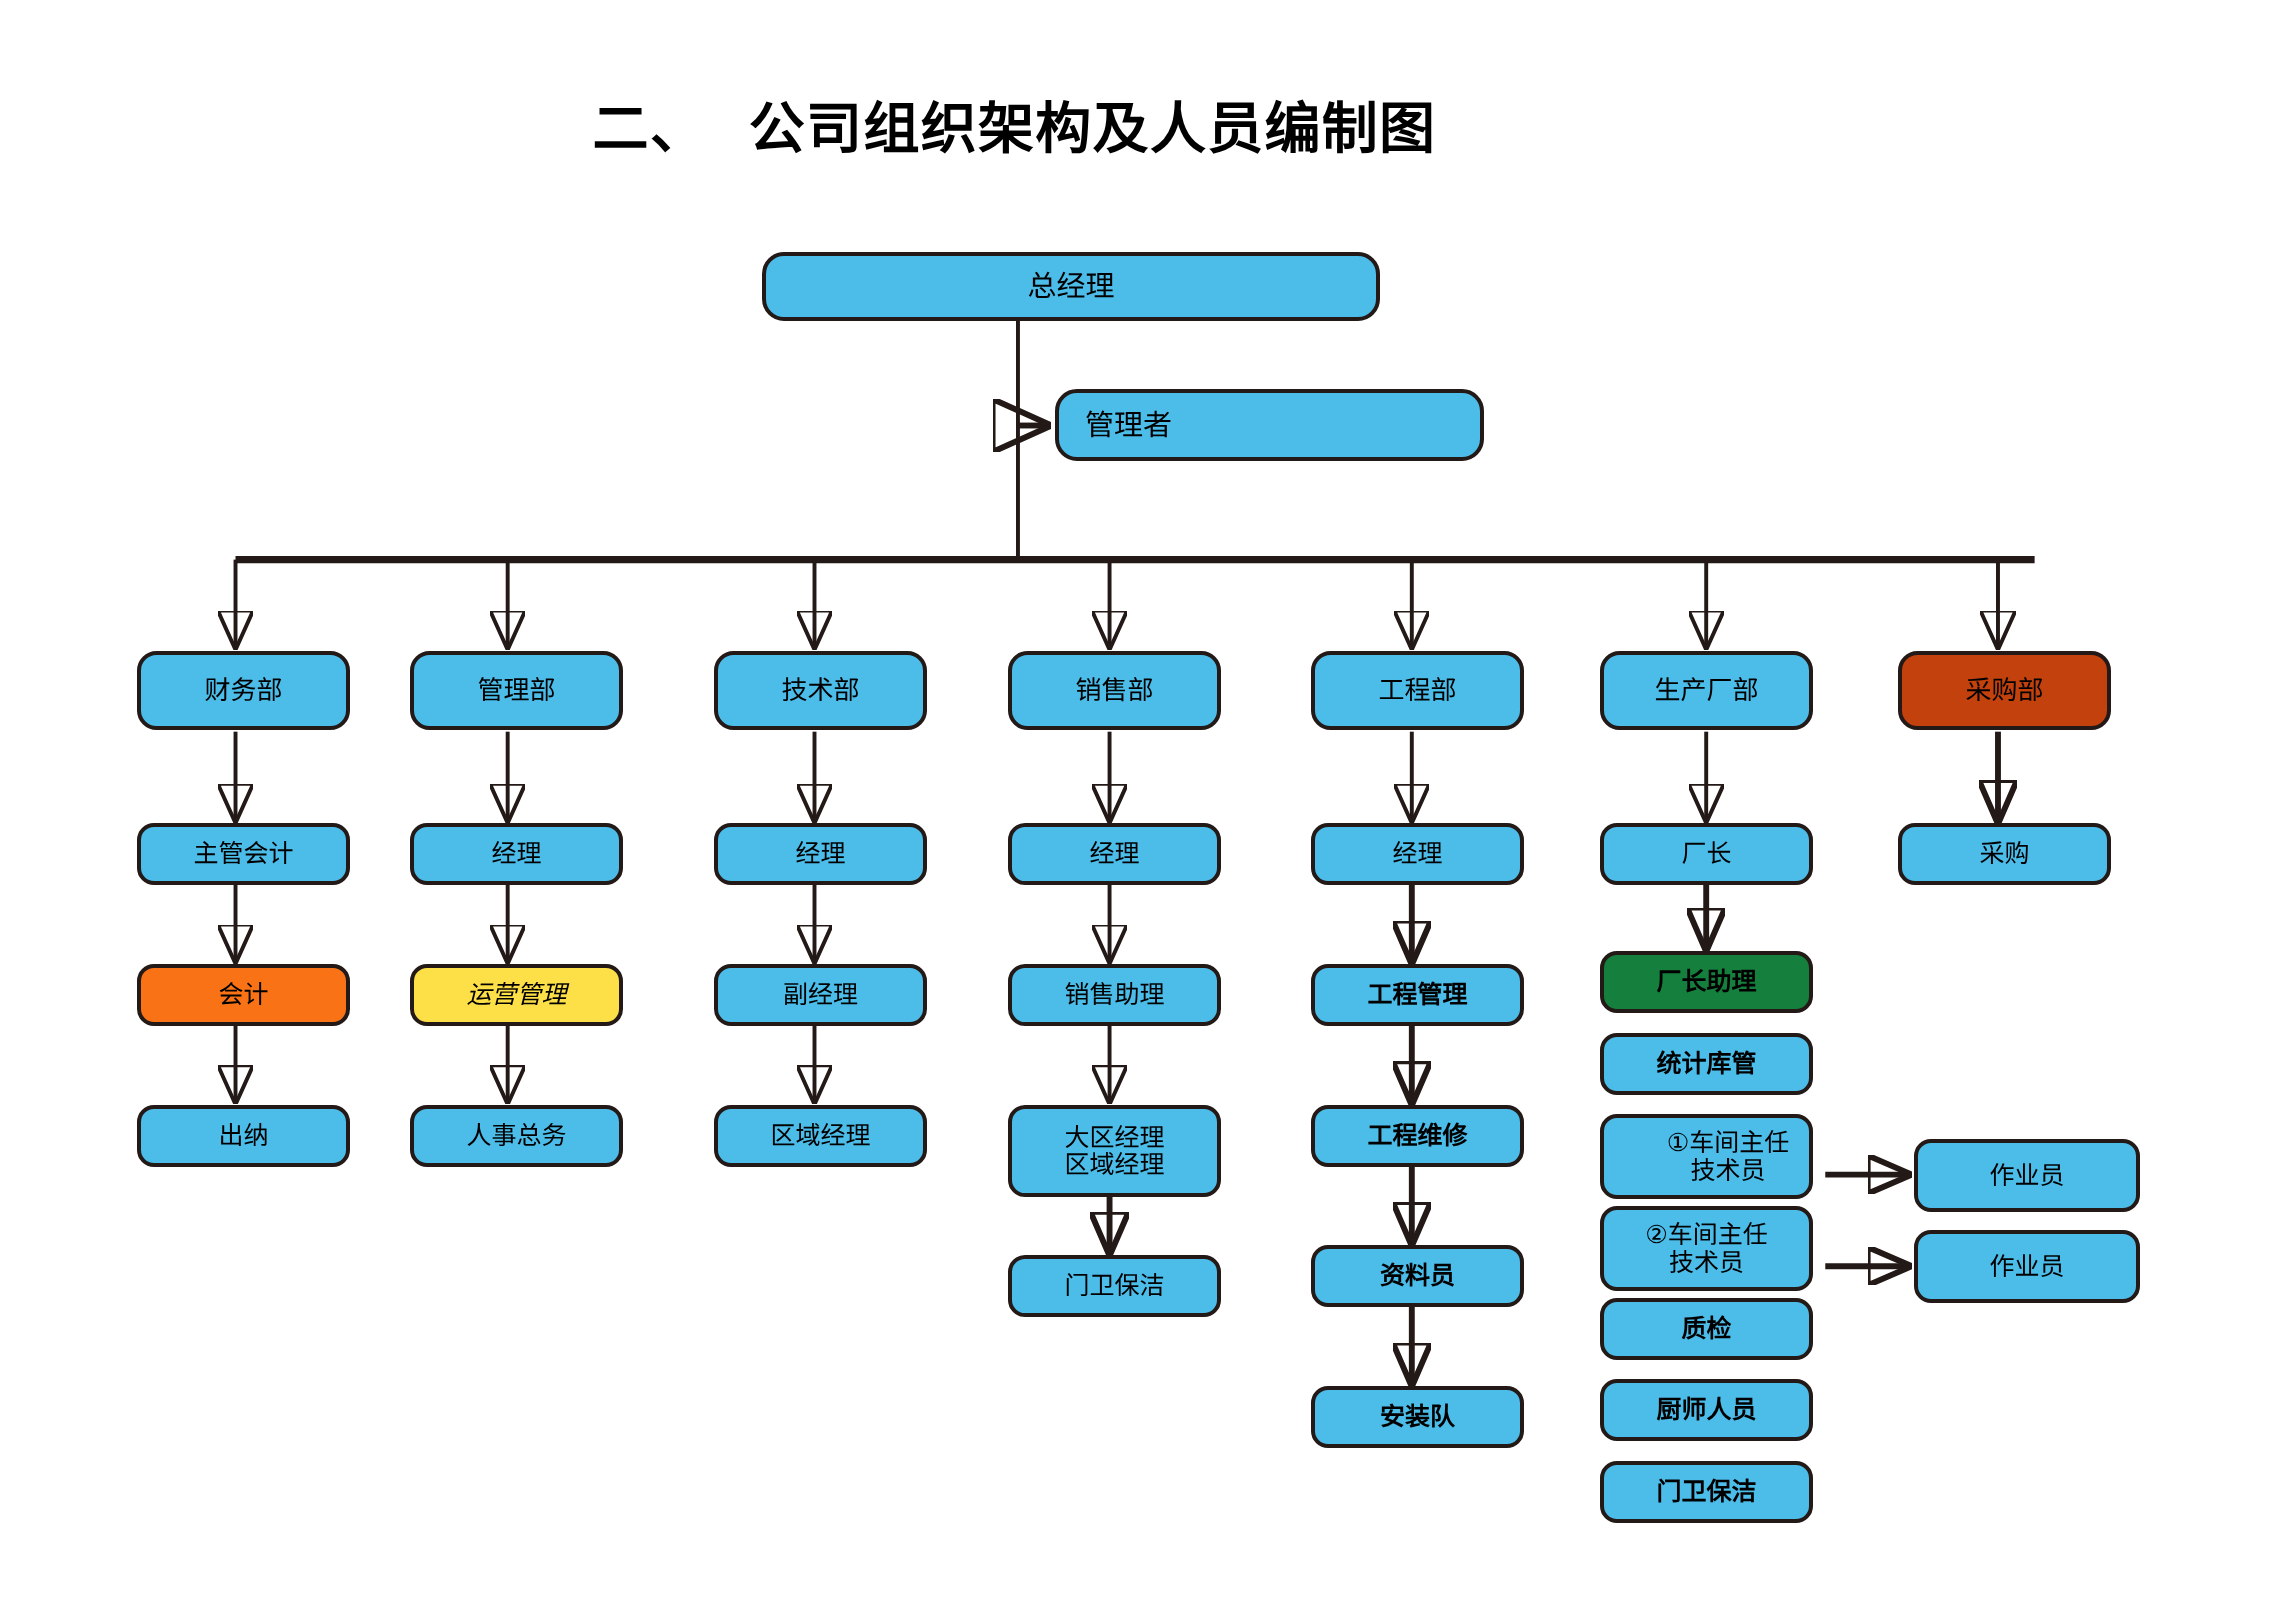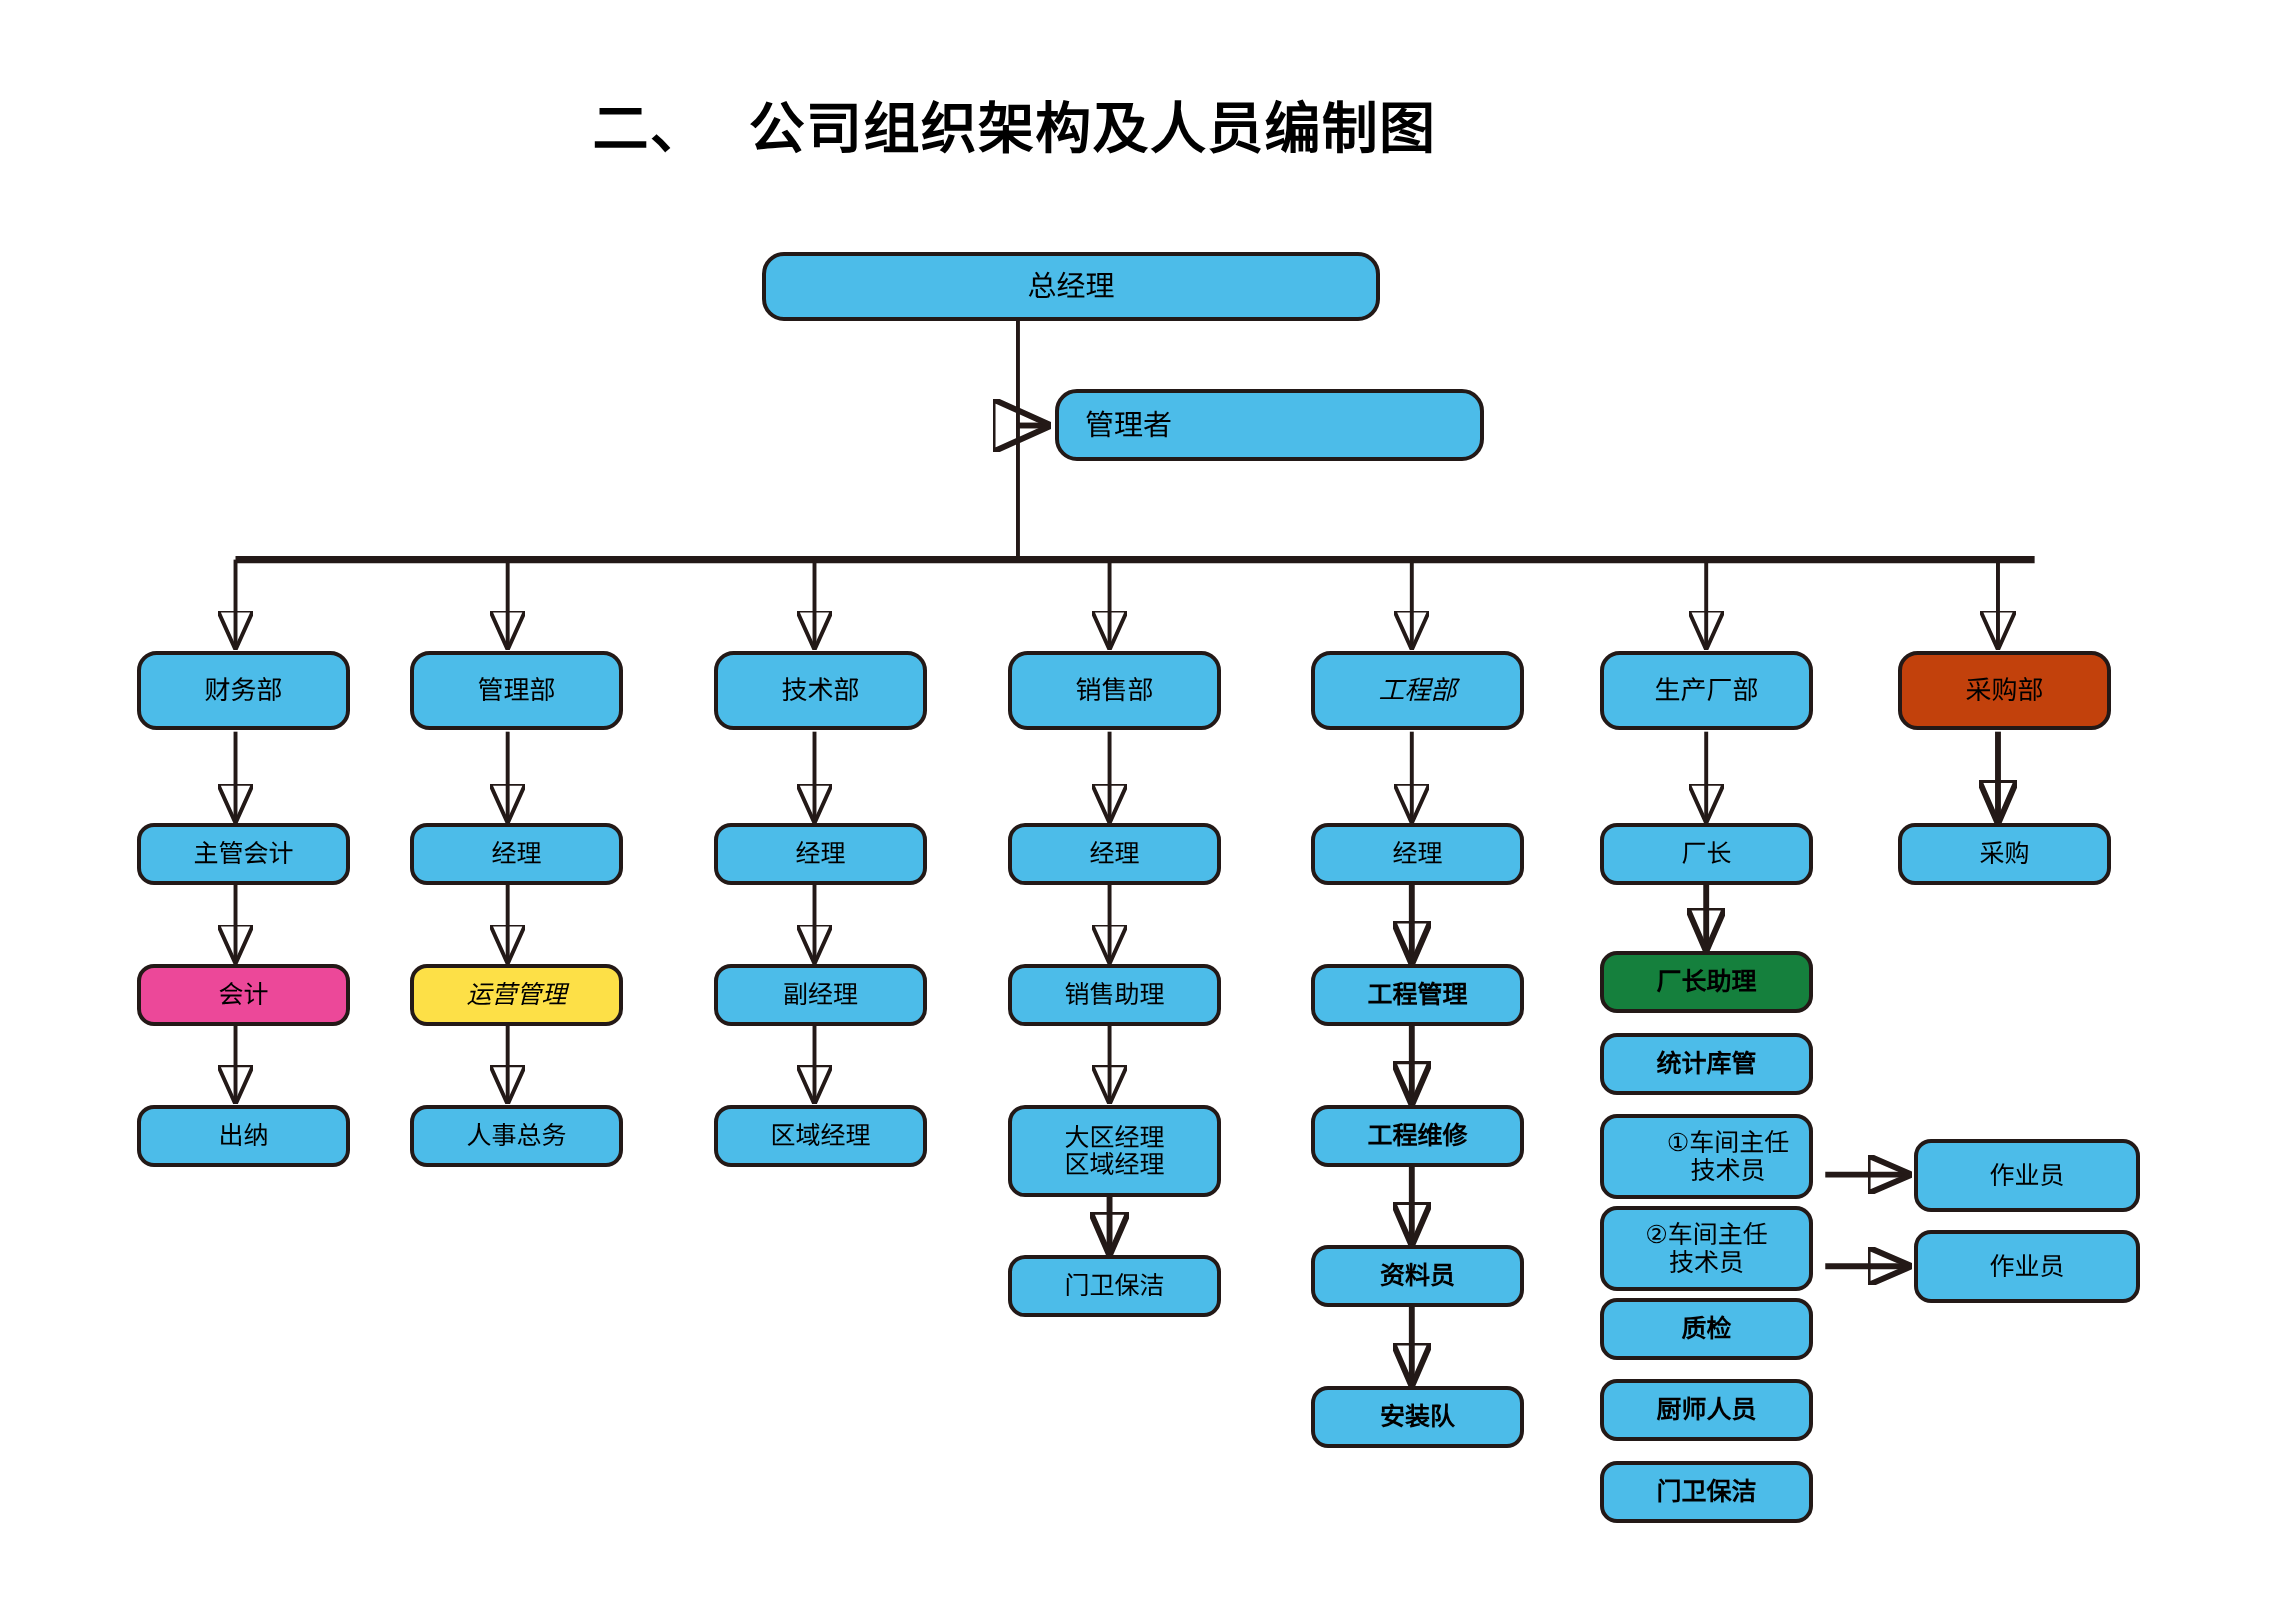--- a/index.html
+++ b/index.html
@@ -118,26 +118,26 @@
   </svg>
 
   <div class="node lvl-top" style="left: 762px; top: 252px; width: 618px; height: 69px; background: rgb(76, 188, 233); border-color: rgb(35, 25, 23); color: rgb(0, 0, 0);">总经理</div>
 
   <div class="node lvl-top align-left" style="left: 1055px; top: 389px; width: 429px; height: 72px; background: rgb(76, 188, 233); border-color: rgb(35, 25, 23); color: rgb(0, 0, 0);">管理者</div>
 
   <div class="node dept" style="left: 137px; top: 651px; width: 213px; height: 79px; background: rgb(76, 188, 233); border-color: rgb(35, 25, 23); color: rgb(0, 0, 0);">财务部</div>
   <div class="node dept" style="left: 410px; top: 651px; width: 213px; height: 79px; background: rgb(76, 188, 233); border-color: rgb(35, 25, 23); color: rgb(0, 0, 0);">管理部</div>
   <div class="node dept" style="left: 714px; top: 651px; width: 213px; height: 79px; background: rgb(76, 188, 233); border-color: rgb(35, 25, 23); color: rgb(0, 0, 0);">技术部</div>
   <div class="node dept" style="left: 1008px; top: 651px; width: 213px; height: 79px; background: rgb(76, 188, 233); border-color: rgb(35, 25, 23); color: rgb(0, 0, 0);">销售部</div>
-  <div class="node dept" style="left: 1311px; top: 651px; width: 213px; height: 79px; background: rgb(76, 188, 233); border-color: rgb(35, 25, 23); color: rgb(0, 0, 0); font-style: italic;">工程部</div>
+  <div class="node dept" style="left: 1311px; top: 651px; width: 213px; height: 79px; background: rgb(76, 188, 233); border-color: rgb(35, 25, 23); color: rgb(0, 0, 0);">工程部</div>
   <div class="node dept" style="left: 1600px; top: 651px; width: 213px; height: 79px; background: rgb(76, 188, 233); border-color: rgb(35, 25, 23); color: rgb(0, 0, 0);">生产厂部</div>
   <div class="node dept" style="left: 1898px; top: 651px; width: 213px; height: 79px; background: #c2410c; border-color: rgb(35, 25, 23); color: rgb(0, 0, 0);">采购部</div>
 
   <div class="node" style="left: 137px; top: 823px; width: 213px; height: 62px; background: rgb(76, 188, 233); border-color: rgb(35, 25, 23); color: rgb(0, 0, 0);">主管会计</div>
-  <div class="node" style="left: 137px; top: 964px; width: 213px; height: 62px; background: #ec4899; border-color: rgb(35, 25, 23); color: rgb(0, 0, 0);">会计</div>
+  <div class="node" style="left: 137px; top: 964px; width: 213px; height: 62px; background: #f97316; border-color: rgb(35, 25, 23); color: rgb(0, 0, 0);">会计</div>
   <div class="node" style="left: 137px; top: 1105px; width: 213px; height: 62px; background: rgb(76, 188, 233); border-color: rgb(35, 25, 23); color: rgb(0, 0, 0);">出纳</div>
 
   <div class="node" style="left: 410px; top: 823px; width: 213px; height: 62px; background: rgb(76, 188, 233); border-color: rgb(35, 25, 23); color: rgb(0, 0, 0);">经理</div>
   <div class="node" style="left: 410px; top: 964px; width: 213px; height: 62px; background: #fde047; border-color: rgb(35, 25, 23); color: rgb(0, 0, 0); font-style: italic;">运营管理</div>
   <div class="node" style="left: 410px; top: 1105px; width: 213px; height: 62px; background: rgb(76, 188, 233); border-color: rgb(35, 25, 23); color: rgb(0, 0, 0);">人事总务</div>
 
   <div class="node" style="left: 714px; top: 823px; width: 213px; height: 62px; background: rgb(76, 188, 233); border-color: rgb(35, 25, 23); color: rgb(0, 0, 0);">经理</div>
   <div class="node" style="left: 714px; top: 964px; width: 213px; height: 62px; background: rgb(76, 188, 233); border-color: rgb(35, 25, 23); color: rgb(0, 0, 0);">副经理</div>
   <div class="node" style="left: 714px; top: 1105px; width: 213px; height: 62px; background: rgb(76, 188, 233); border-color: rgb(35, 25, 23); color: rgb(0, 0, 0);">区域经理</div>
 

